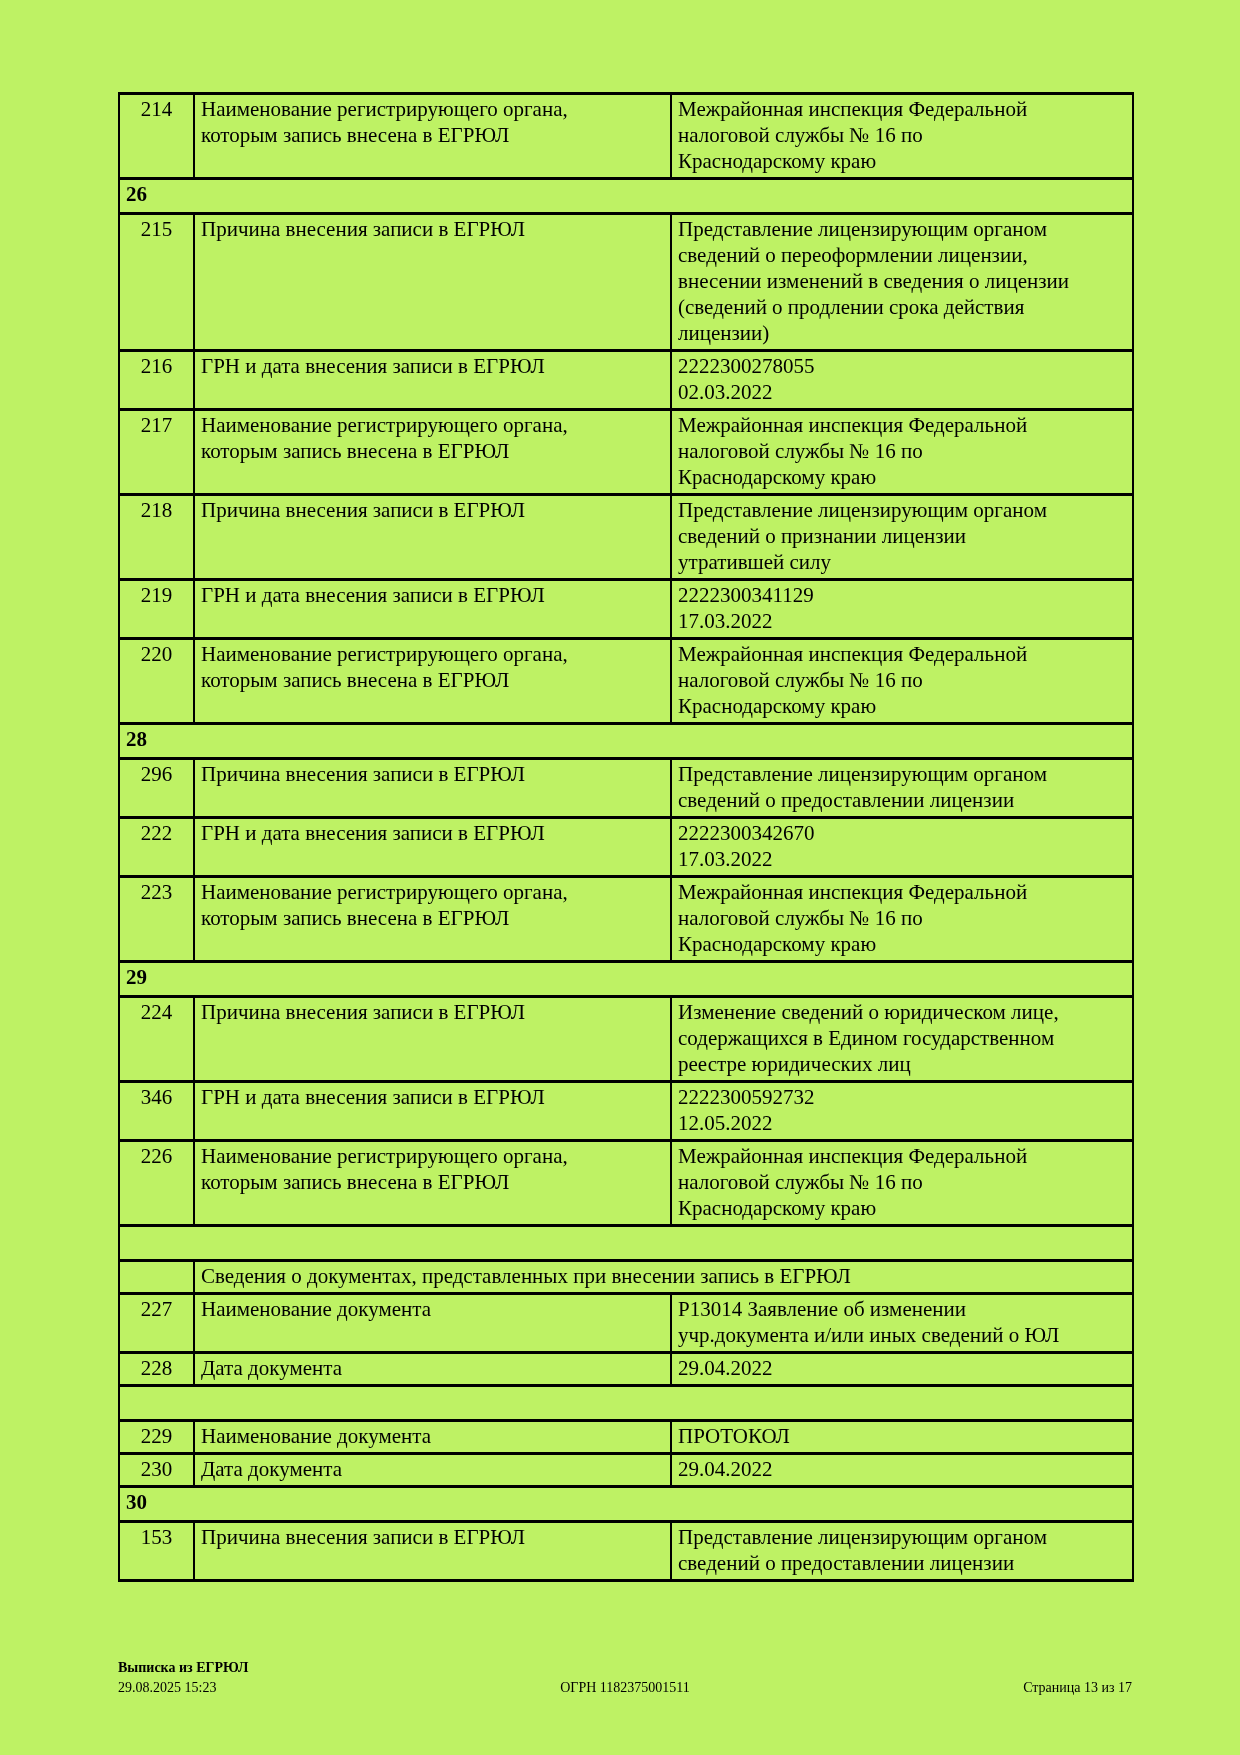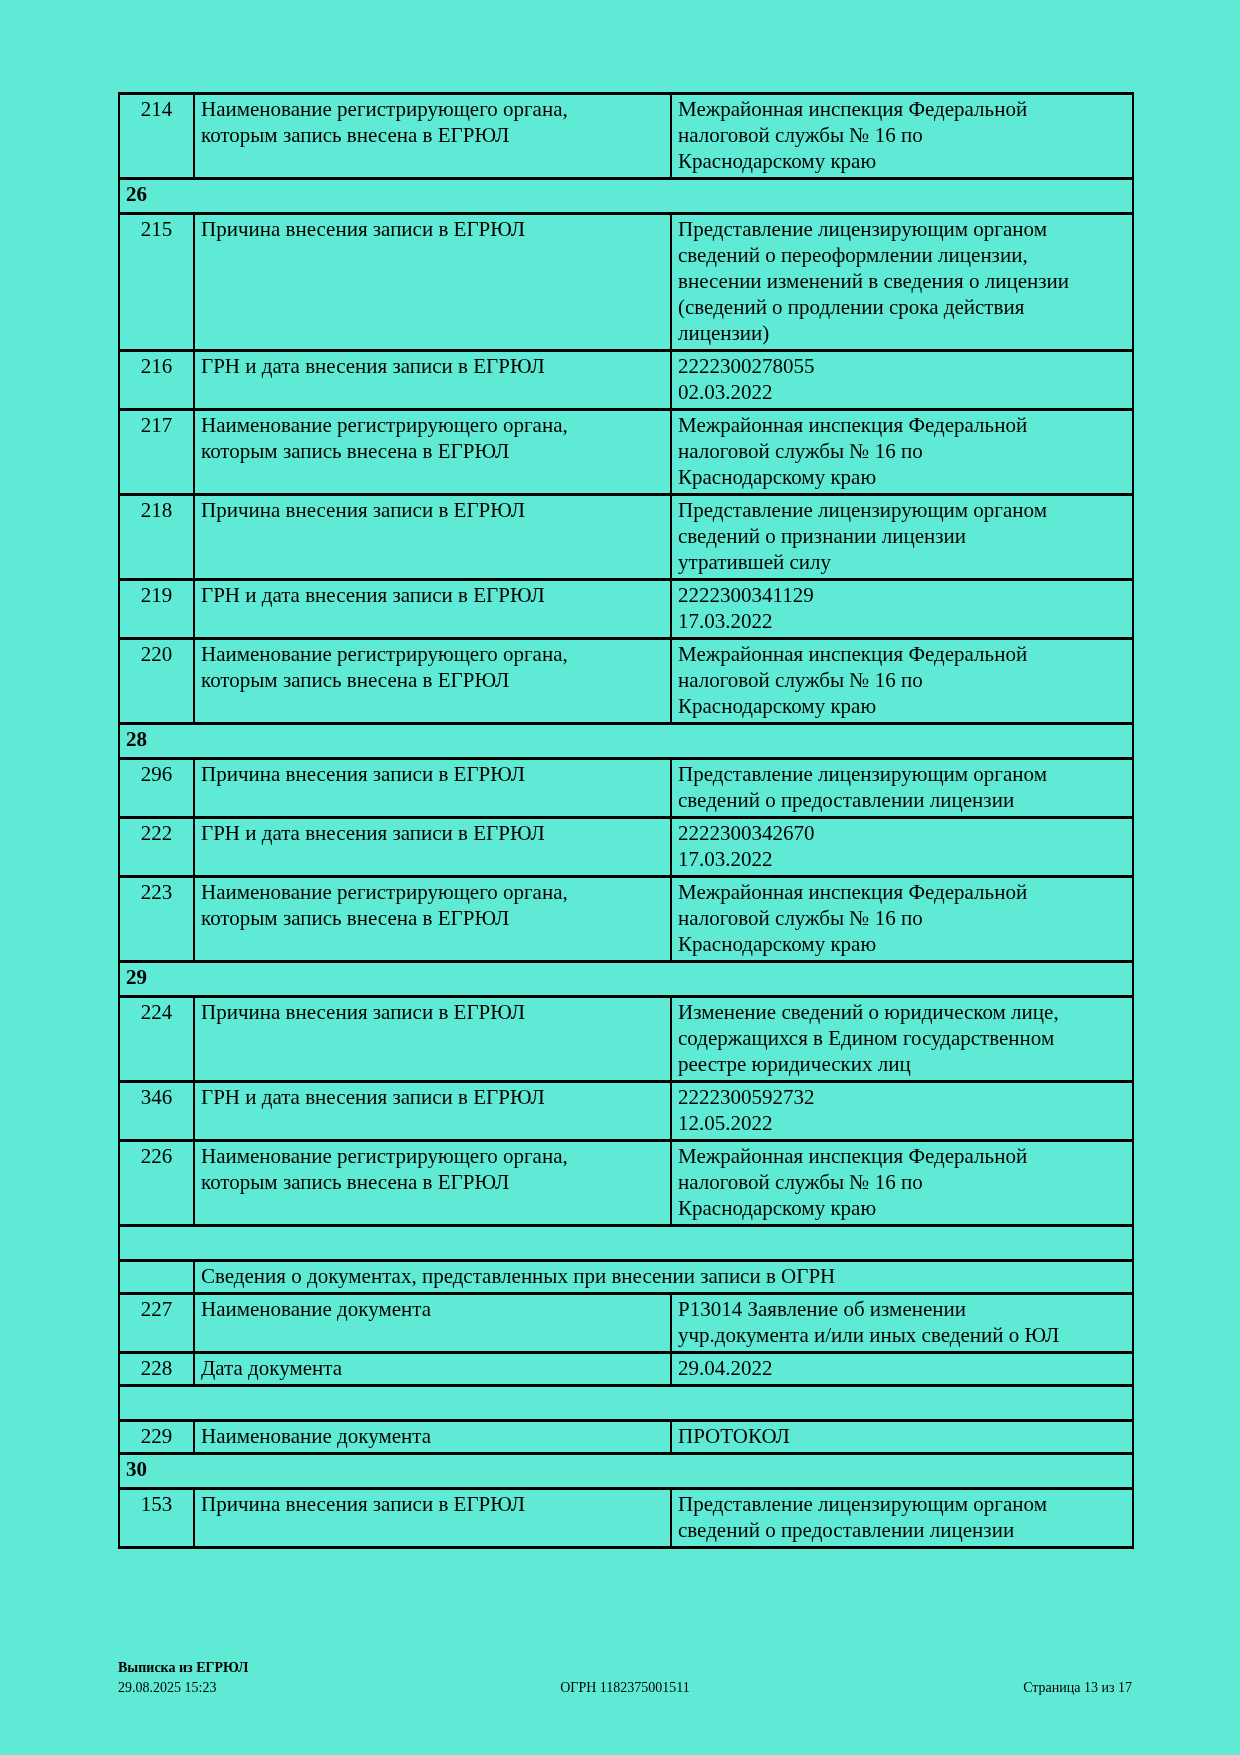--- a/index.html
+++ b/index.html
@@ -4,21 +4,21 @@
 <style>
   html, body {
     margin: 0;
     padding: 0;
     background: #ffffff;
   }
   .page {
     position: relative;
     width: 1240px;
     height: 1755px;
-    background: #5eead4;
+    background: #bef264;
     font-family: "Liberation Serif", "DejaVu Serif", serif;
     color: #000000;
     overflow: hidden;
   }
   table.egrul-table {
     position: absolute;
     left: 118px;
     top: 92px;
     width: 1014px;
     border-collapse: collapse;
@@ -192,40 +192,45 @@
 которым запись внесена в ЕГРЮЛ</td>
           <td class="cell-value">Межрайонная инспекция Федеральной
 налоговой службы № 16 по
 Краснодарскому краю</td>
         </tr>
         <tr>
           <td class="cell-empty" colspan="3"></td>
         </tr>
         <tr>
           <td class="cell-num"></td>
-          <td class="cell-span" colspan="2">Сведения о документах, представленных при внесении записи в ОГРН</td>
+          <td class="cell-span" colspan="2">Сведения о документах, представленных при внесении запись в ЕГРЮЛ</td>
         </tr>
         <tr>
           <td class="cell-num">227</td>
           <td class="cell-label">Наименование документа</td>
           <td class="cell-value">Р13014 Заявление об изменении
 учр.документа и/или иных сведений о ЮЛ</td>
         </tr>
         <tr>
           <td class="cell-num">228</td>
           <td class="cell-label">Дата документа</td>
           <td class="cell-value">29.04.2022</td>
         </tr>
         <tr>
           <td class="cell-empty" colspan="3"></td>
         </tr>
         <tr>
           <td class="cell-num">229</td>
           <td class="cell-label">Наименование документа</td>
           <td class="cell-value">ПРОТОКОЛ</td>
+        </tr>
+        <tr>
+          <td class="cell-num">230</td>
+          <td class="cell-label">Дата документа</td>
+          <td class="cell-value">29.04.2022</td>
         </tr>
         <tr>
           <td class="cell-section" colspan="3">30</td>
         </tr>
         <tr>
           <td class="cell-num">153</td>
           <td class="cell-label">Причина внесения записи в ЕГРЮЛ</td>
           <td class="cell-value">Представление лицензирующим органом
 сведений о предоставлении лицензии</td>
         </tr>

